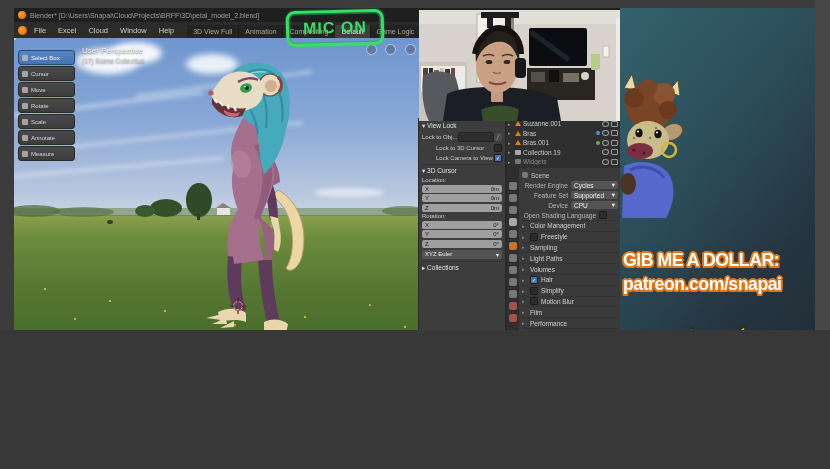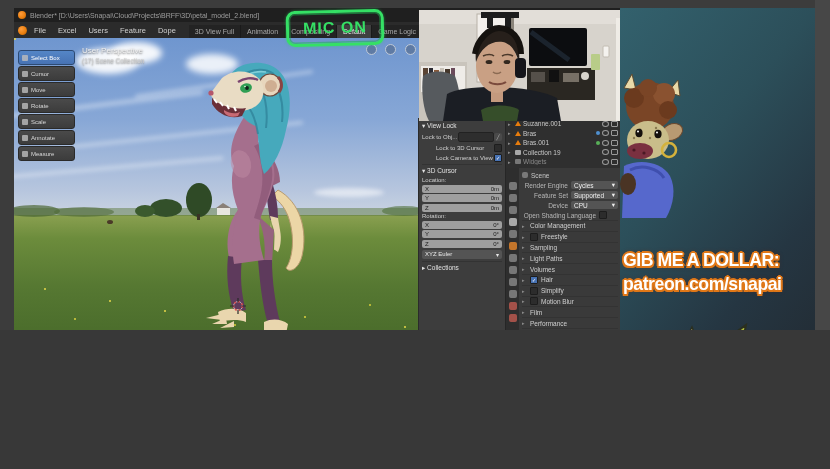--- a/index.html
+++ b/index.html
@@ -154,23 +154,23 @@
 
     <div id="titlebar" class="abs">
       <span class="blogo"></span>
       <span>Blender* [D:\Users\Snapai\Cloud\Projects\BRFF\3D\petal_model_2.blend]</span>
     </div>
 
     <div id="menubar" class="abs">
       <span class="blogo" style="width:9px;height:9px;"></span>
       <span class="menuitem">File</span>
       <span class="menuitem">Excel</span>
-      <span class="menuitem">Users</span>
-      <span class="menuitem">Feature</span>
-      <span class="menuitem">Dope</span>
+      <span class="menuitem">Cloud</span>
+      <span class="menuitem">Window</span>
+      <span class="menuitem">Help</span>
       <span class="ws-tabs">
         <span class="ws-tab">3D View Full</span>
         <span class="ws-tab">Animation</span>
         <span class="ws-tab">Compositing</span>
         <span class="ws-tab active">Default</span>
         <span class="ws-tab">Game Logic</span>
         <span class="ws-tab">Motion Tracking</span>
         <span class="ws-tab">Editing</span>
       </span>
     </div>

